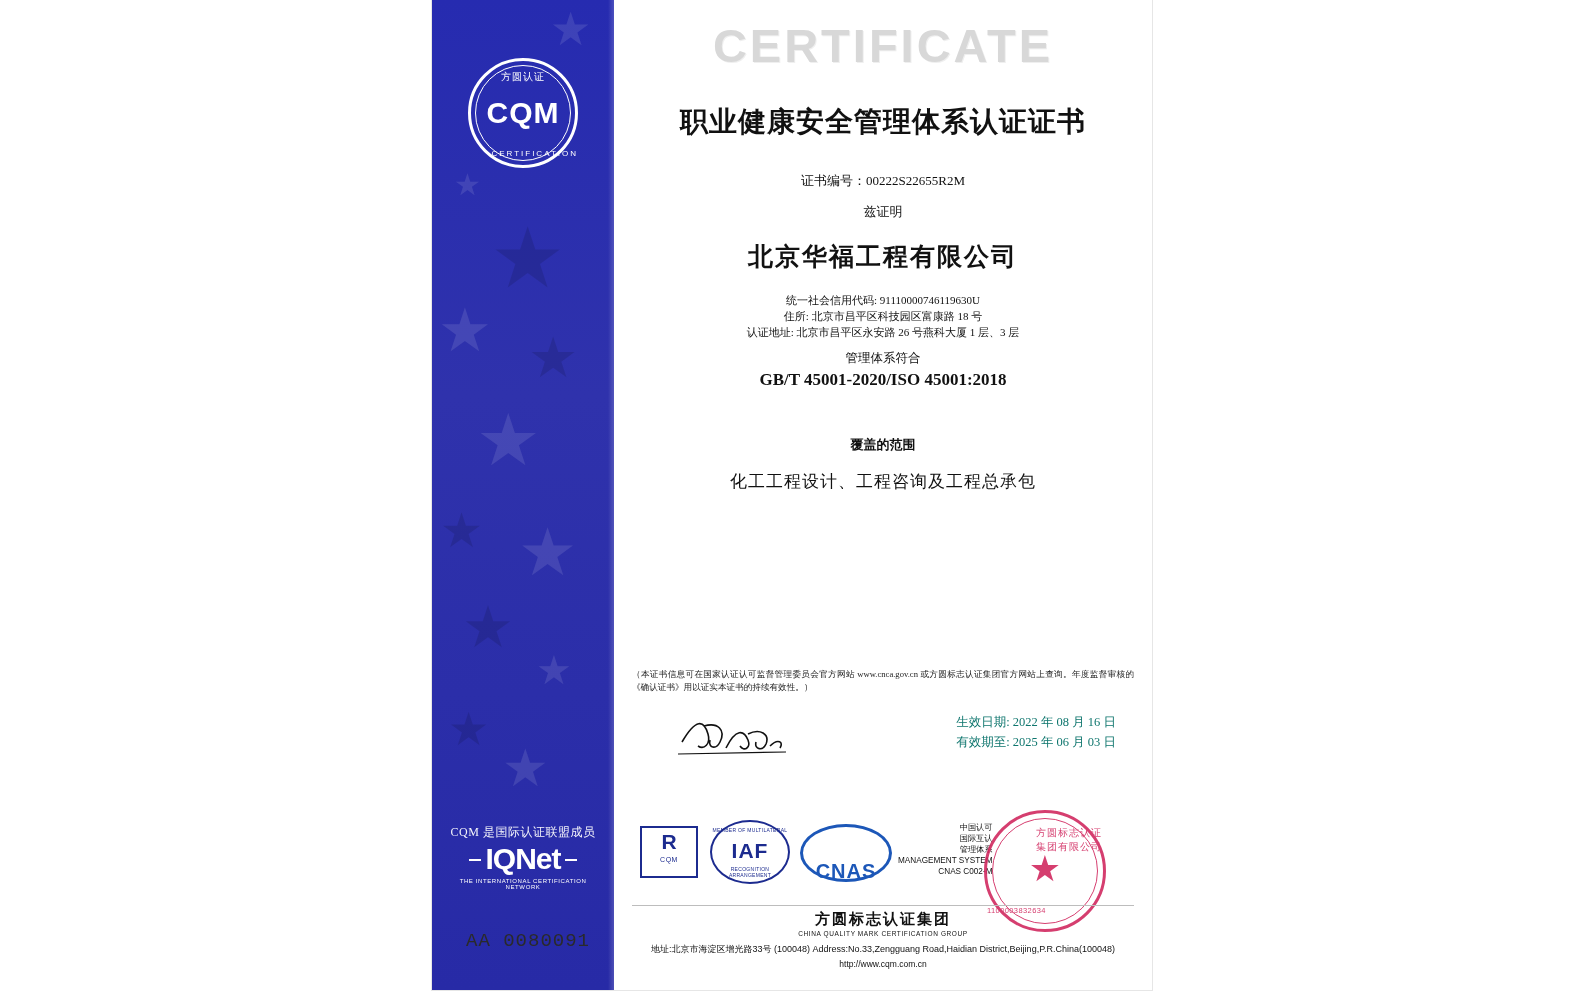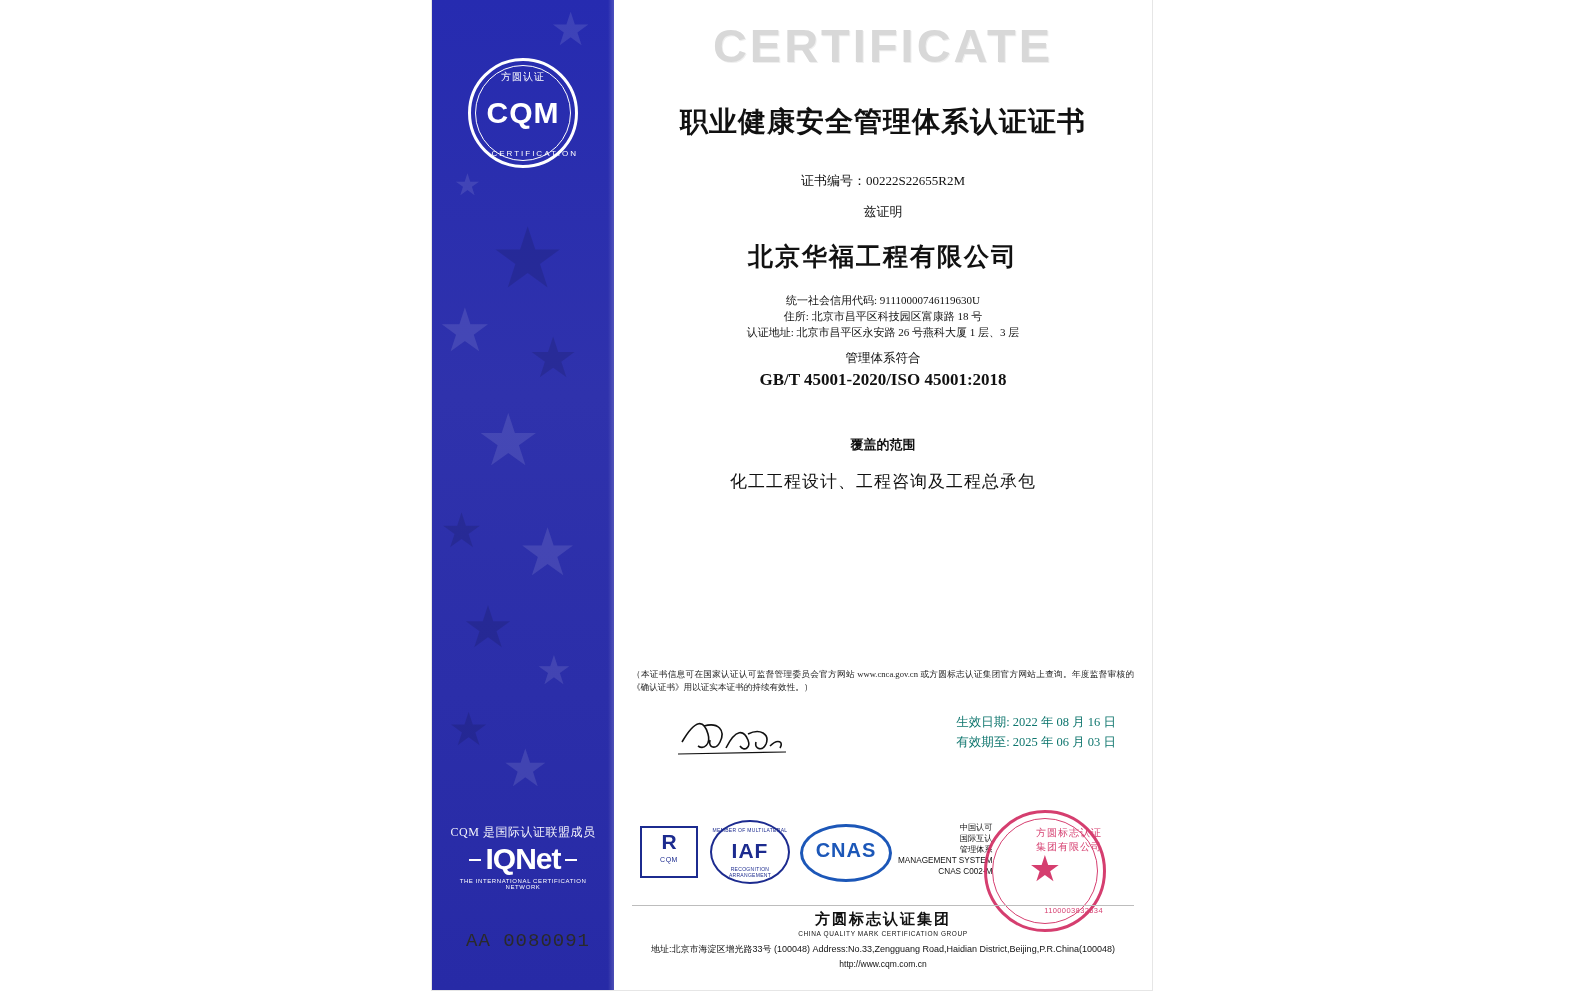--- a/index.html
+++ b/index.html
@@ -349,20 +349,21 @@
     border: 3px solid #1c57b8;
     color: #1c57b8;
     text-align: center;
     font-family: "Liberation Sans", sans-serif;
   }
   .logo-cnas .cnas {
     font-size: 20px;
     font-weight: bold;
     line-height: 46px;
     letter-spacing: 1px;
+    margin-top: 21px;
   }
   .cnas-text {
     position: absolute;
     left: 266px;
     top: 4px;
     font-size: 8.2px;
     line-height: 11px;
     color: #111;
     font-family: "Liberation Sans", sans-serif;
     text-align: right;
@@ -392,21 +393,21 @@
     top: 50%;
     transform: translate(-50%,-55%);
     font-size: 36px;
     line-height: 1;
     font-family: "DejaVu Sans", sans-serif;
   }
   .seal .seal-num {
     position: absolute;
     left: 0; right: 0;
     bottom: 14px;
-    text-align: right;
+    text-align: left;
     font-size: 7.5px;
     letter-spacing: .4px;
     font-family: "Liberation Sans", sans-serif;
   }
   .seal .seal-top {
     position: absolute;
     left: 0; right: 0;
     top: 13px;
     text-align: center;
     font-size: 10px;

